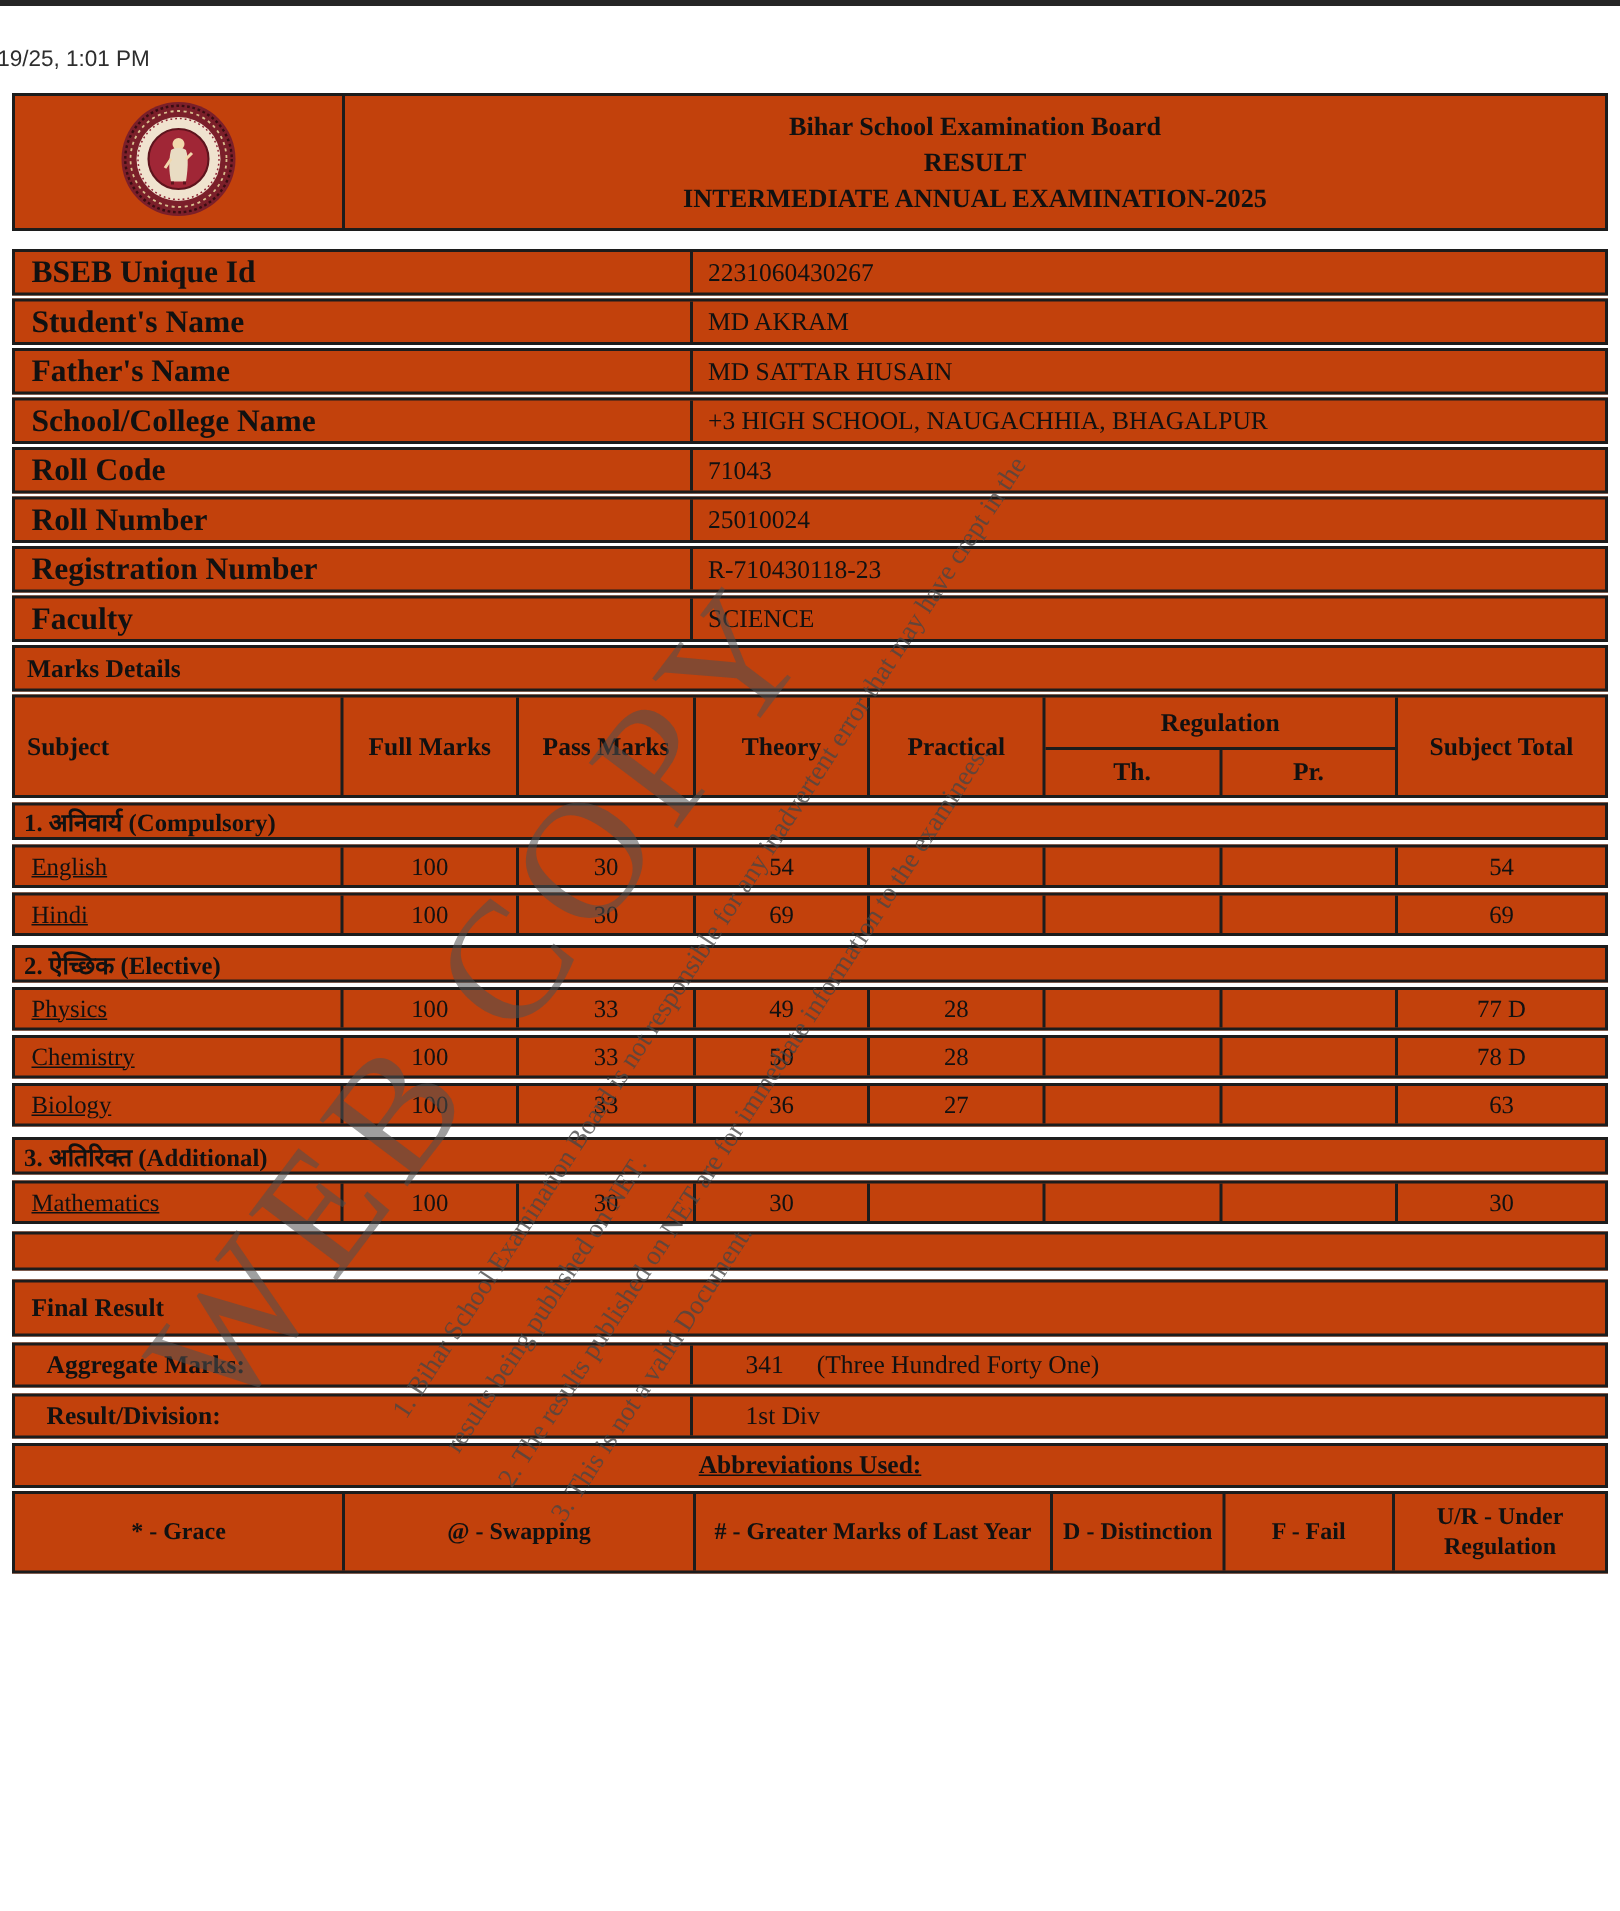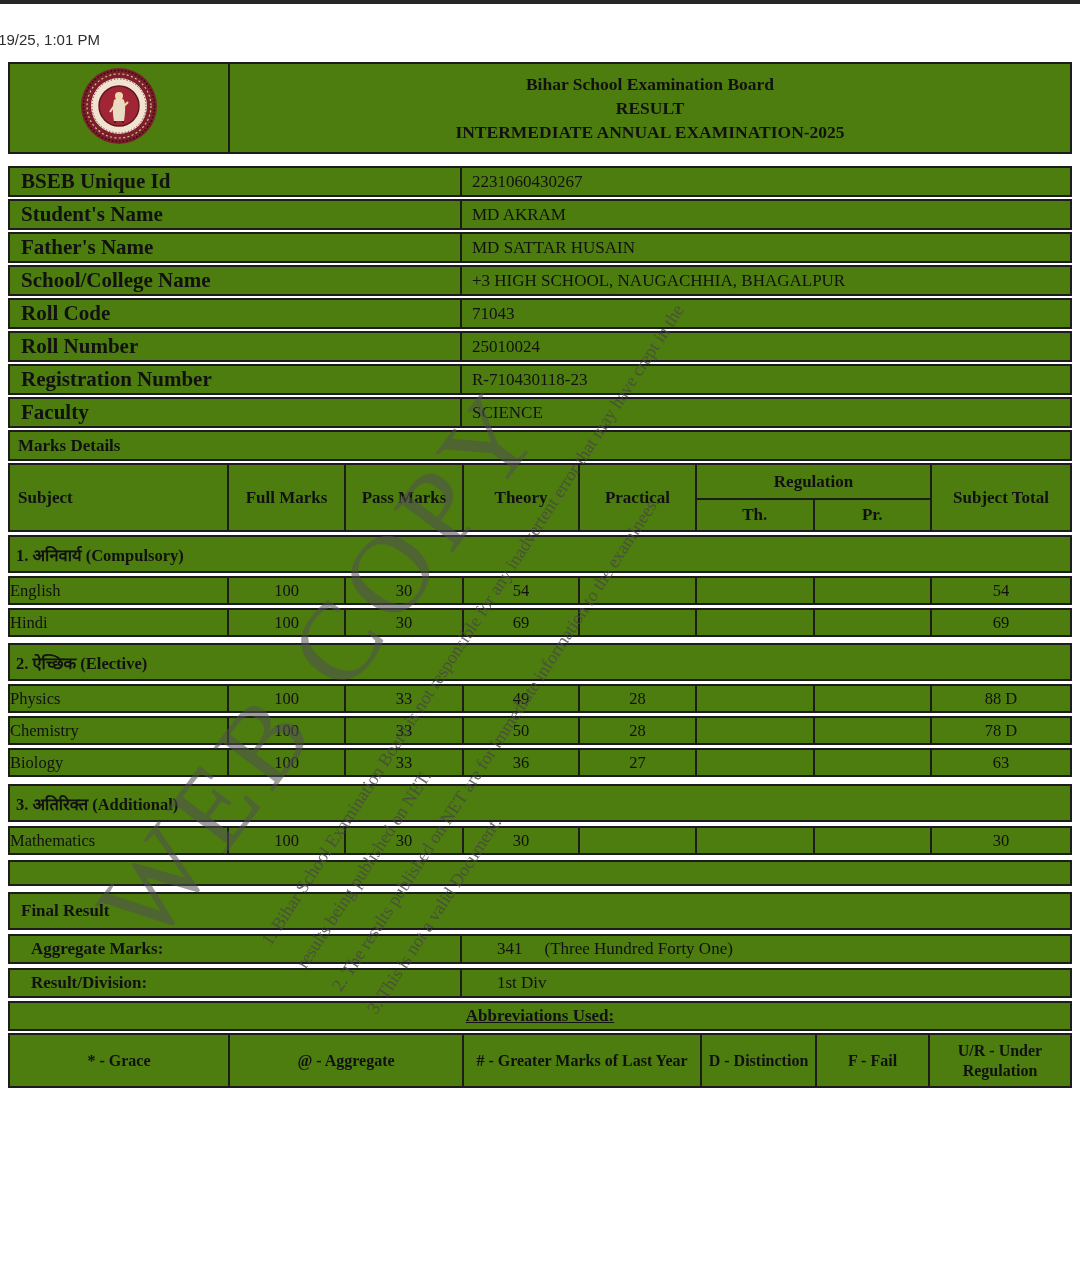--- a/index.html
+++ b/index.html
@@ -5,21 +5,21 @@
   html,body{margin:0;padding:0;}
   body{
     width:1080px;height:1274px;position:relative;background:#ffffff;
     font-family:"Liberation Serif", serif;color:#111;overflow:hidden;
   }
   .topbar{position:absolute;top:0;left:0;width:1080px;height:4px;background:#262626;}
   .timestamp{position:absolute;top:31px;left:-6px;font-family:"Liberation Sans",sans-serif;
     font-size:15px;color:#2e2e2e;}
 
   .doc{position:absolute;left:8px;top:62px;width:1064px;}
-  .box{border:2px solid #1c1c1c;box-sizing:border-box;background:#4d7c0f;}
+  .box{border:2px solid #1c1c1c;box-sizing:border-box;background:#c2410c;}
 
   
   .hdr{height:92px;display:flex;margin-bottom:12px;}
   .hdr-logo{width:218px;border-right:2px solid #1c1c1c;display:flex;align-items:center;justify-content:center;}
   .hdr-title{flex:1;display:flex;flex-direction:column;align-items:center;justify-content:center;
     font-weight:bold;font-size:17.5px;line-height:1.38;text-align:center;}
 
   
   .irow{height:31px;display:flex;align-items:stretch;margin-bottom:2px;}
   .irow .lbl{width:452px;border-right:2px solid #1c1c1c;display:flex;align-items:center;
@@ -35,26 +35,26 @@
   .mh-cell{border-left:2px solid #1c1c1c;display:flex;align-items:center;justify-content:center;
     font-weight:bold;font-size:17px;text-align:center;}
   .mh-cell.first{border-left:none;justify-content:flex-start;padding-left:8px;}
   .mh-reg{border-left:2px solid #1c1c1c;display:flex;flex-direction:column;font-weight:bold;font-size:17px;}
   .reg-top{height:33px;display:flex;align-items:center;justify-content:center;border-bottom:2px solid #1c1c1c;}
   .reg-bot{flex:1;display:flex;}
   .reg-bot .rb{flex:1;display:flex;align-items:center;justify-content:center;}
   .reg-bot .rb + .rb{border-left:2px solid #1c1c1c;}
 
   
-  .srow{height:38px;display:flex;align-items:center;padding-left:6px;font-weight:bold;
+  .srow{height:25px;display:flex;align-items:center;padding-left:6px;font-weight:bold;
     font-size:16.5px;margin-top:3px;box-sizing:border-box;}
   .mrow{height:29px;display:grid;margin-top:3px;
     grid-template-columns:217px 117px 118px 116px 117px 118px 117px 140px;}
   .mc{border-left:2px solid #1c1c1c;display:flex;align-items:center;justify-content:center;font-size:16.5px;}
-  .mc.first{border-left:none;justify-content:flex-start;padding-left:0;}
+  .mc.first{border-left:none;justify-content:flex-start;padding-left:11px;text-decoration:underline;}
   .gap-lg{margin-top:6px;} .gap-xl{margin-top:7px;} .gap-md{margin-top:4px;}
 
   .emptyrow{height:26px;margin-top:5px;}
 
   .frow{height:30px;display:flex;align-items:stretch;margin-top:4px;}
   .frow .lbl{width:452px;border-right:2px solid #1c1c1c;display:flex;align-items:center;
     padding-left:21px;font-weight:bold;font-size:17px;box-sizing:border-box;}
   .frow .val{flex:1;display:flex;align-items:center;padding-left:10px;font-size:17px;margin-left:25px;}
   .fullrow{height:38px;display:flex;align-items:center;padding-left:11px;font-weight:bold;
     font-size:17px;margin-top:6px;box-sizing:border-box;}
@@ -185,21 +185,21 @@
   <div class="box srow gap-lg">2. ऐच्छिक (Elective)</div>
 
   <div class="box mrow">
     <div class="mc first">Physics</div>
     <div class="mc">100</div>
     <div class="mc">33</div>
     <div class="mc">49</div>
     <div class="mc">28</div>
     <div class="mc"></div>
     <div class="mc"></div>
-    <div class="mc">88 D</div>
+    <div class="mc">77 D</div>
   </div>
 
   <div class="box mrow">
     <div class="mc first">Chemistry</div>
     <div class="mc">100</div>
     <div class="mc">33</div>
     <div class="mc">50</div>
     <div class="mc">28</div>
     <div class="mc"></div>
     <div class="mc"></div>
@@ -246,21 +246,21 @@
     <div class="lbl">Result/Division:</div>
     <div class="val">1st Div</div>
   </div>
 
   <div class="box abbr-title">
     <span>Abbreviations Used:</span>
   </div>
 
   <div class="box abbr">
     <div class="ab first">* - Grace</div>
-    <div class="ab">@ - Aggregate</div>
+    <div class="ab">@ - Swapping</div>
     <div class="ab"># - Greater Marks of Last Year</div>
     <div class="ab">D - Distinction</div>
     <div class="ab">F - Fail</div>
     <div class="ab">U/R - Under Regulation</div>
   </div>
 
 </div>
 
 <div class="wm">
   <div class="wm-big">WEB COPY</div>

